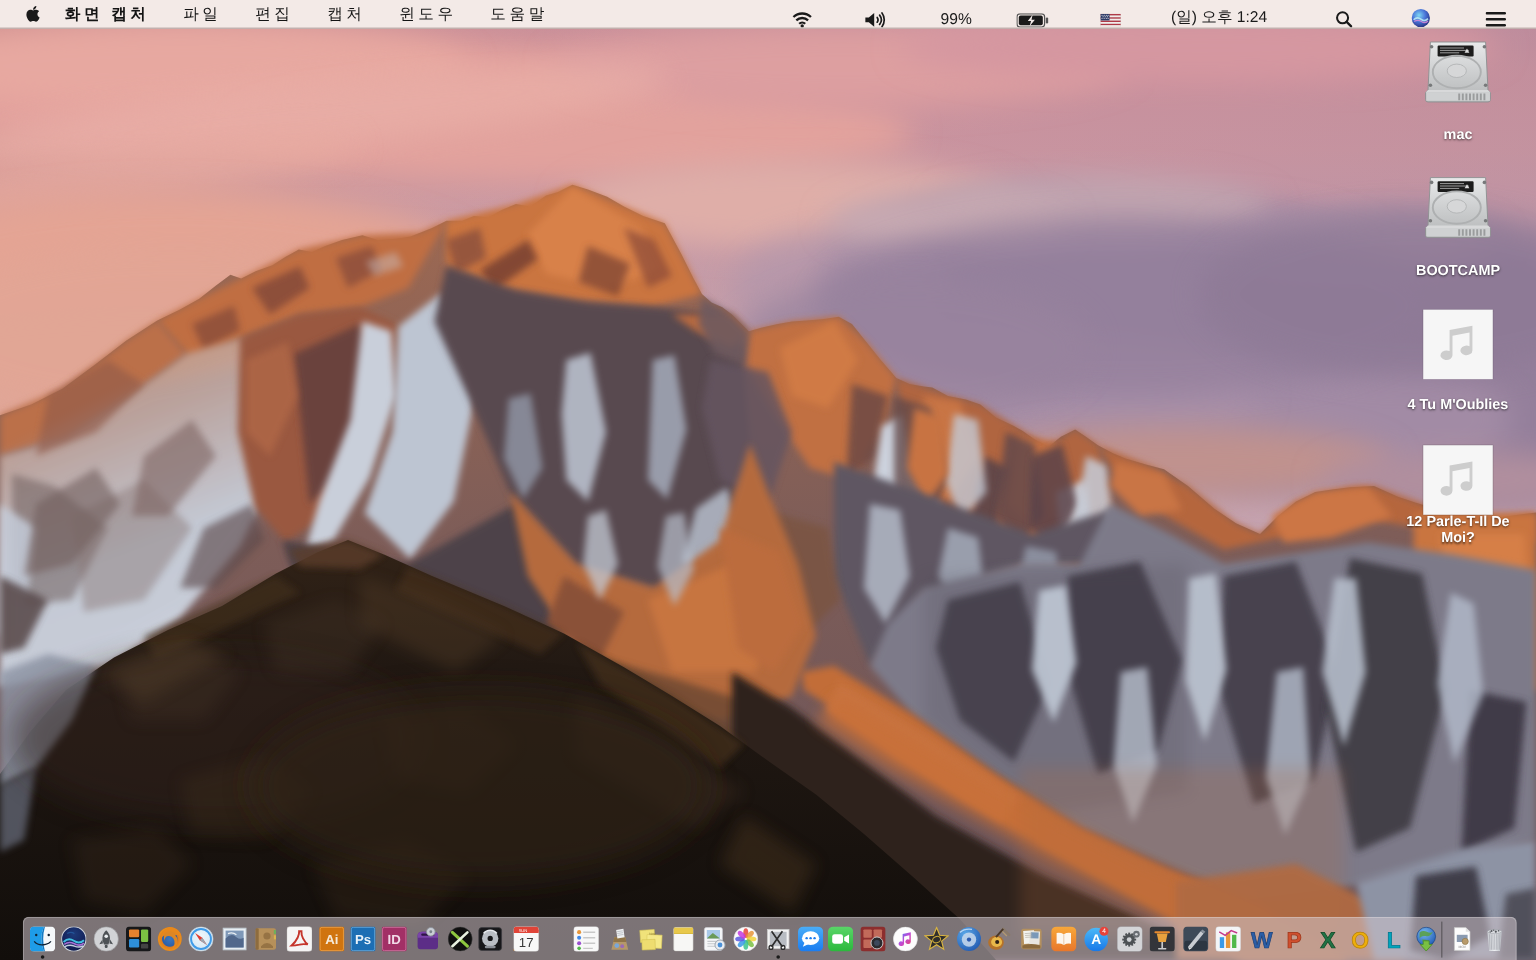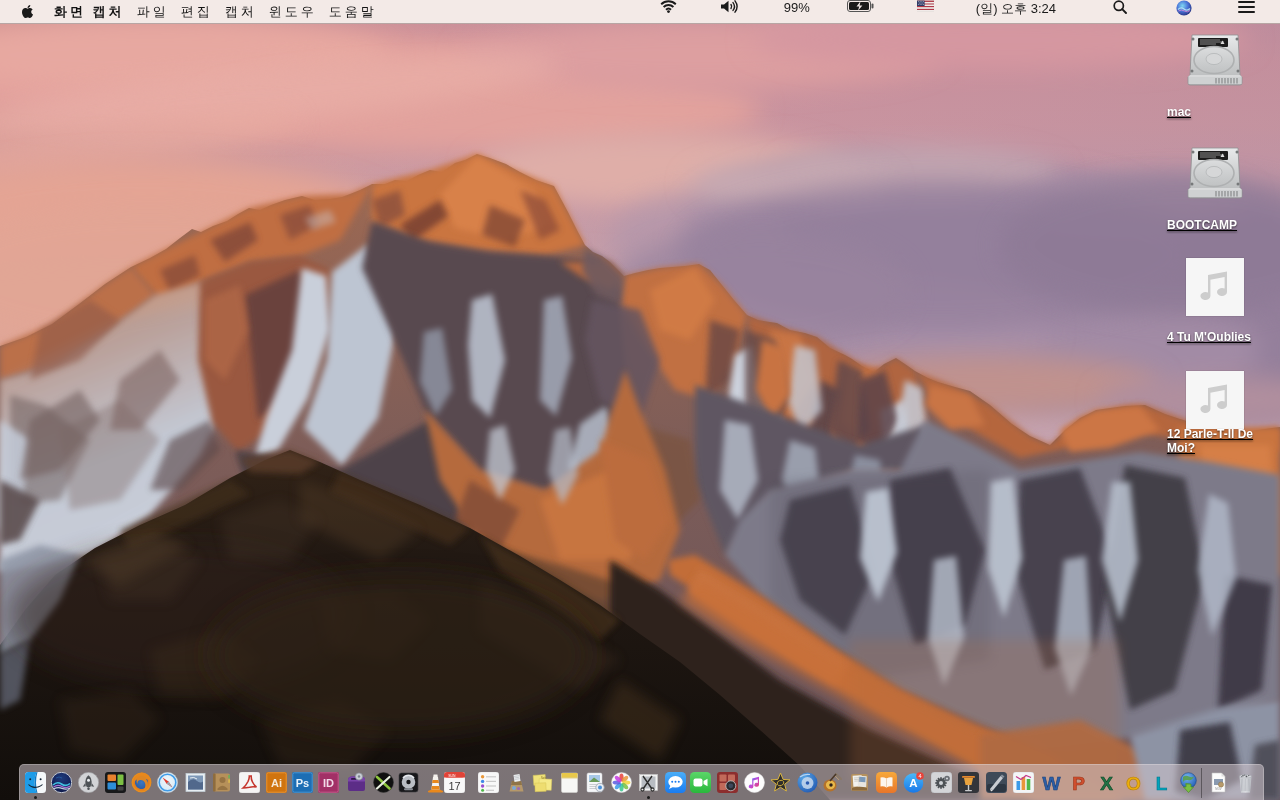--- a/index.html
+++ b/index.html
@@ -6,24 +6,24 @@
     font-family:"Liberation Sans",sans-serif;}
   #screen{position:relative;width:1280px;height:800px;background:#c79aa4;}
   #wall{position:absolute;left:0;top:0;}
   
   #menubar{position:absolute;left:0;top:0;width:1280px;height:23px;
     background:#f3eae7;border-bottom:1px solid #b7a6a4;z-index:30;
     display:flex;align-items:center;font-size:13px;color:#141414;}
   #menubar .left{display:flex;align-items:center;}
   #menubar .apple{margin-left:18px;font-size:15px;}
   #menubar .appname{font-weight:bold;margin-left:20px;letter-spacing:3px;}
-  #menubar .mi{margin-left:12px;letter-spacing:3px;}
-  #menubar .right{position:absolute;right:0;top:0;height:23px;display:flex;align-items:flex-start;gap:31px;}
+  #menubar .mi{margin-left:28px;letter-spacing:3px;}
+  #menubar .right{position:absolute;right:0;top:0;height:23px;display:flex;align-items:flex-end;gap:31px;}
   
-  .dicon{position:absolute;width:96px;z-index:10;text-decoration:underline;}
+  .dicon{position:absolute;width:96px;text-align:center;z-index:10;}
   .dicon .lbl{margin-top:4px;color:#fff;font-size:12px;font-weight:bold;line-height:14px;
     text-shadow:0 1px 2px rgba(0,0,0,.65);}
   
   #dock{position:absolute;left:19px;top:764px;width:1243px;height:36px;
     background:rgba(209,199,205,.55);border:1px solid rgba(255,255,255,.25);
     border-bottom:none;border-radius:5px 5px 0 0;z-index:40;}
   .dk{position:absolute;width:24px;height:21px;top:7px;}
   .dot{position:absolute;width:3px;height:3px;border-radius:50%;background:#1a1a1a;top:31px;}
 </style>
 </head>
@@ -272,21 +272,21 @@
             <circle cx="7.2" cy="1.2" r="0.5"></circle>
             <circle cx="2.5" cy="2.6" r="0.5"></circle>
             <circle cx="4.5" cy="2.6" r="0.5"></circle>
             <circle cx="6.5" cy="2.6" r="0.5"></circle>
             <circle cx="1.5" cy="4.0" r="0.5"></circle>
             <circle cx="3.5" cy="4.0" r="0.5"></circle>
             <circle cx="5.5" cy="4.0" r="0.5"></circle>
             <circle cx="7.2" cy="4.0" r="0.5"></circle>
           </g>
         </svg>
-        <span style="font-size:13px;color:#1a1a1a;margin-right:26px;white-space:nowrap">(일) 오후 3:24</span>
+        <span style="font-size:13px;color:#1a1a1a;margin-right:26px;white-space:nowrap">(일) 오후 1:24</span>
         <svg width="14" height="14" viewBox="0 0 14 14" style="margin-right:18px">
           <circle cx="5.8" cy="5.8" r="4.6" fill="none" stroke="#1a1a1a" stroke-width="1.7"></circle>
           <line x1="9.2" y1="9.2" x2="13" y2="13" stroke="#1a1a1a" stroke-width="1.9" stroke-linecap="round"></line>
         </svg>
         <svg width="16" height="16" viewBox="0 0 16 16" style="margin-right:15px">
           <defs>
             <radialGradient id="sirig" cx="0.4" cy="0.35" r="0.8">
               <stop offset="0" stop-color="#7ed6f2"></stop>
               <stop offset="0.45" stop-color="#4a74d8"></stop>
               <stop offset="0.8" stop-color="#2b3a8c"></stop>
@@ -521,21 +521,21 @@
           <path d="M5,6 A6.8,6.8 0 0 1 16,6" fill="none" stroke="#e6e9ee" stroke-width="1.4"></path>
           <rect x="6" y="16.2" width="9" height="2" rx="1" fill="#8a8e96"></rect>
         </svg></div>
       <div class="dk" style="left:404.5px"><svg width="21" height="21" viewBox="0 0 21 21">
           <path d="M3,19 L7.8,17 L13.2,17 L18,19 Q18.6,20.4 17,20.4 L4,20.4 Q2.4,20.4 3,19 Z" fill="#e8881c"></path>
           <path d="M8,5 L13,5 L14.6,17.5 L6.4,17.5 Z" fill="#f5f2ee"></path>
           <path d="M7.6,8 L13.4,8 L13.9,11 L7.1,11 Z" fill="#e8881c"></path>
           <path d="M6.8,14 L14.2,14 L14.6,17.5 L6.4,17.5 Z" fill="#e8881c"></path>
           <path d="M8.6,2.5 L12.4,2.5 L12.9,6 L8.1,6 Z" fill="#f5f2ee"></path>
         </svg></div>
-      <div class="dk" style="left:424px"><svg width="21" height="21" viewBox="0 0 21 21">
+      <div class="dk" style="left:408px"><svg width="21" height="21" viewBox="0 0 21 21">
           <rect width="21" height="21" rx="3" fill="#f8f8f8" stroke="#d5d5d5" stroke-width="0.5"></rect>
           <rect width="21" height="5.5" rx="3" fill="#e04438"></rect>
           <rect y="3" width="21" height="2.5" fill="#e04438"></rect>
           <text x="4.2" y="4.6" font-family="Liberation Sans" font-size="3.4" fill="#fff">SUN</text>
           <text x="10.5" y="17.5" font-family="Liberation Sans" font-size="11" fill="#3a3a3a" text-anchor="middle">17</text>
         </svg></div>
       <div class="dk" style="left:457.5px"><svg width="21" height="21" viewBox="0 0 21 21">
           <rect width="21" height="21" rx="3" fill="#f8f8f8" stroke="#d5d5d5" stroke-width="0.5"></rect>
           <g>
             <circle cx="4.6" cy="4.8" r="1.7" fill="#e8973a"></circle>

